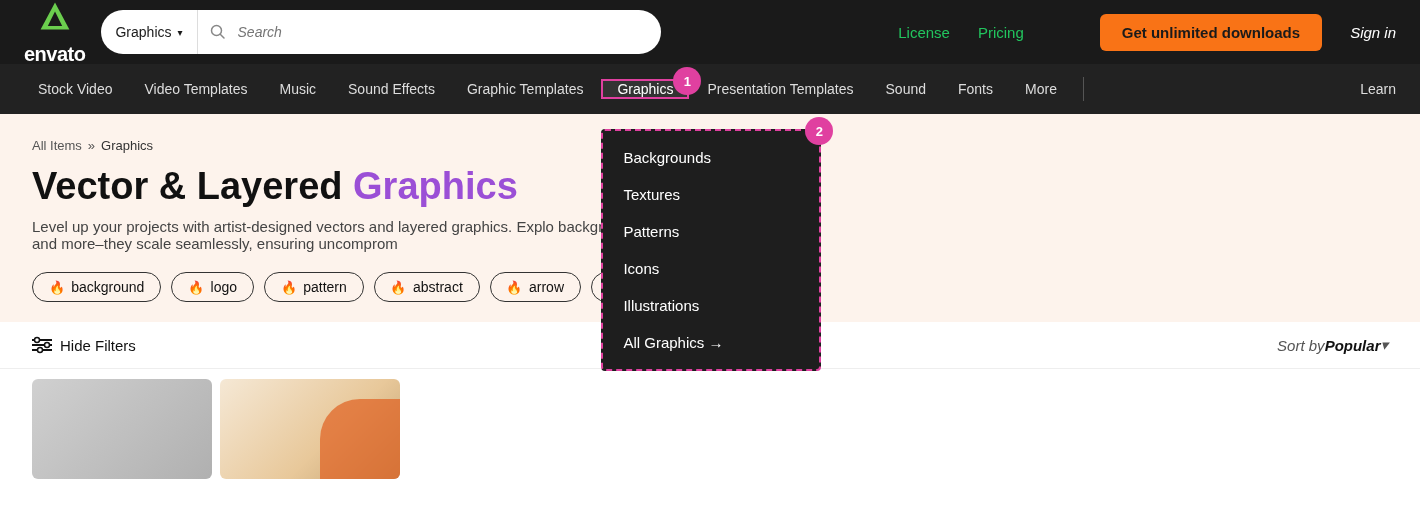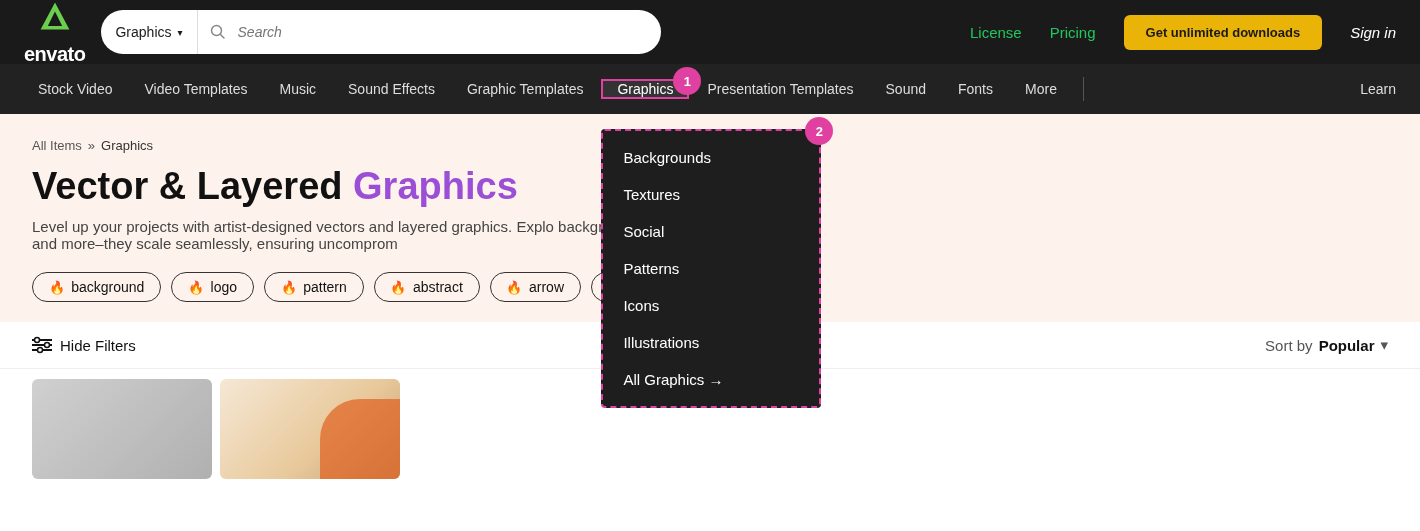--- a/index.html
+++ b/index.html
@@ -78,29 +78,30 @@
       gap: 28px;
       margin-left: auto;
     }
     .nav-link {
       color: #22c55e;
       font-size: 15px;
       text-decoration: none;
       cursor: pointer;
     }
     .btn-cta {
-      background: #eab308;
+      background: #f97316;
       color: #1a1a1a;
       border: none;
       border-radius: 6px;
       padding: 10px 22px;
-      font-size: 13px;
+      font-size: 15px;
       font-weight: 700;
       cursor: pointer;
       white-space: nowrap;
+      margin-left: 48px;
     }
     .sign-in {
       color: #fff;
       font-size: 15px;
       cursor: pointer;
       font-style: italic;
     }
 
     
     .nav-bar {
@@ -250,24 +251,24 @@
       align-items: center;
       gap: 8px;
       font-size: 15px;
       color: #111;
       cursor: pointer;
       font-weight: 500;
     }
     .sort-by {
       display: flex;
       align-items: center;
-      gap: 6px;
       font-size: 15px;
       color: #555;
       cursor: pointer;
+      font-style: italic;
     }
     .sort-by strong { color: #111; font-weight: 700; }
 
     
     .thumbnails-bar {
       background: #fff;
       padding: 8px 32px;
       display: flex;
       gap: 8px;
       align-items: center;
@@ -340,21 +341,20 @@
 
   <div class="dropdown-wrapper">
     <span class="nav-item active" style="position:relative;">
       <span>Graphics</span>
       <span class="circle-badge badge-1">1</span>
     </span>
     <div class="dropdown-menu" style="position:absolute; top:50px; left:0; min-width:220px;">
       <span class="circle-badge" style="position:absolute; top:-14px; right:-14px;">2</span>
       <div class="dropdown-item">Backgrounds</div>
       <div class="dropdown-item">Textures</div>
-      <div class="dropdown-item">Social</div>
       <div class="dropdown-item">Patterns</div>
       <div class="dropdown-item">Icons</div>
       <div class="dropdown-item">Illustrations</div>
       <div class="dropdown-all">
         <span>All Graphics →</span>
       </div>
     </div>
   </div>
 
   <span class="nav-item">Presentation Templates</span>

